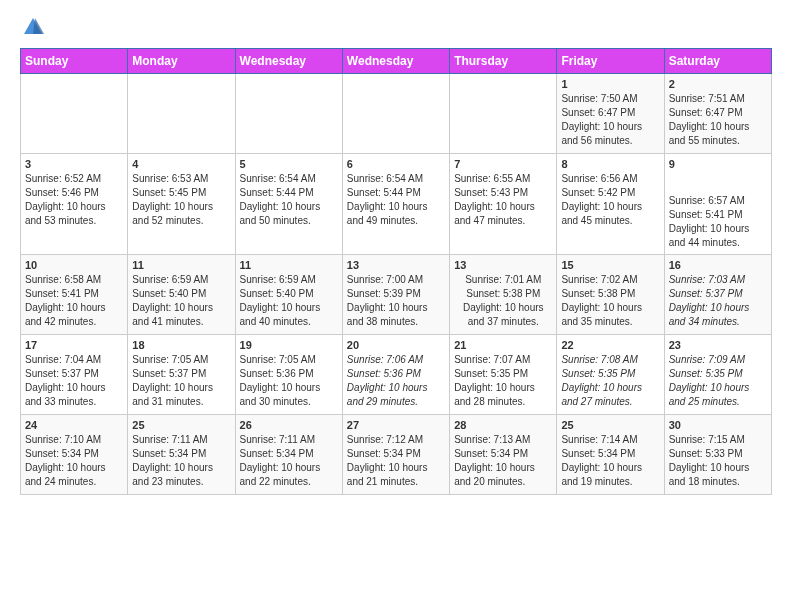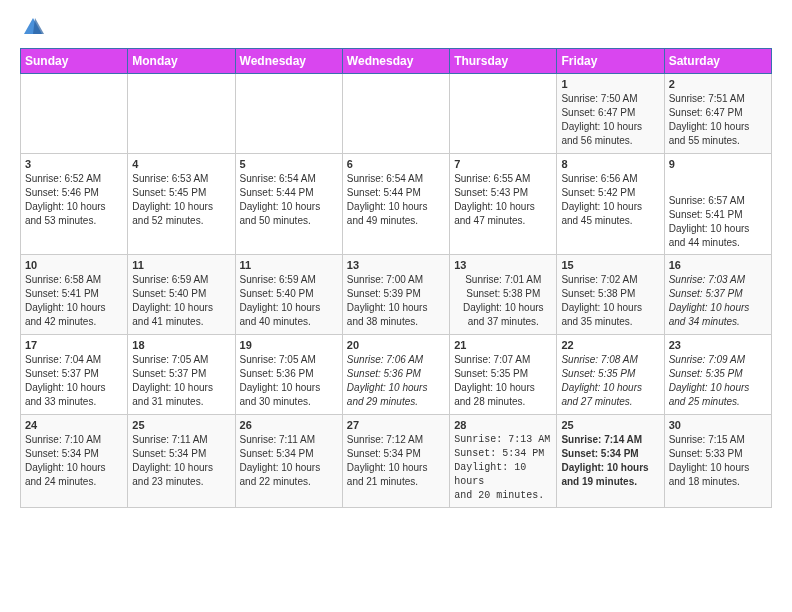--- a/index.html
+++ b/index.html
@@ -332,28 +332,28 @@
           </td>
           <td>
             <span class="day-number">27</span>
             <div class="day-info" style="white-space: pre-line;">Sunrise: 7:12 AM
 Sunset: 5:34 PM
 Daylight: 10 hours
 and 21 minutes.</div>
           </td>
           <td>
             <span class="day-number">28</span>
-            <div class="day-info" style="white-space: pre-line; font-family: Liberation Mono, monospace;">Sunrise: 7:13 AM
+            <div class="day-info" style="white-space: pre-line;">Sunrise: 7:13 AM
 Sunset: 5:34 PM
 Daylight: 10 hours
 and 20 minutes.</div>
           </td>
           <td>
             <span class="day-number">25</span>
-            <div class="day-info" style="white-space: pre-line; font-weight: bold;">Sunrise: 7:14 AM
+            <div class="day-info" style="white-space: pre-line;">Sunrise: 7:14 AM
 Sunset: 5:34 PM
 Daylight: 10 hours
 and 19 minutes.</div>
           </td>
           <td>
             <span class="day-number">30</span>
             <div class="day-info" style="white-space: pre-line;">Sunrise: 7:15 AM
 Sunset: 5:33 PM
 Daylight: 10 hours
 and 18 minutes.</div>

